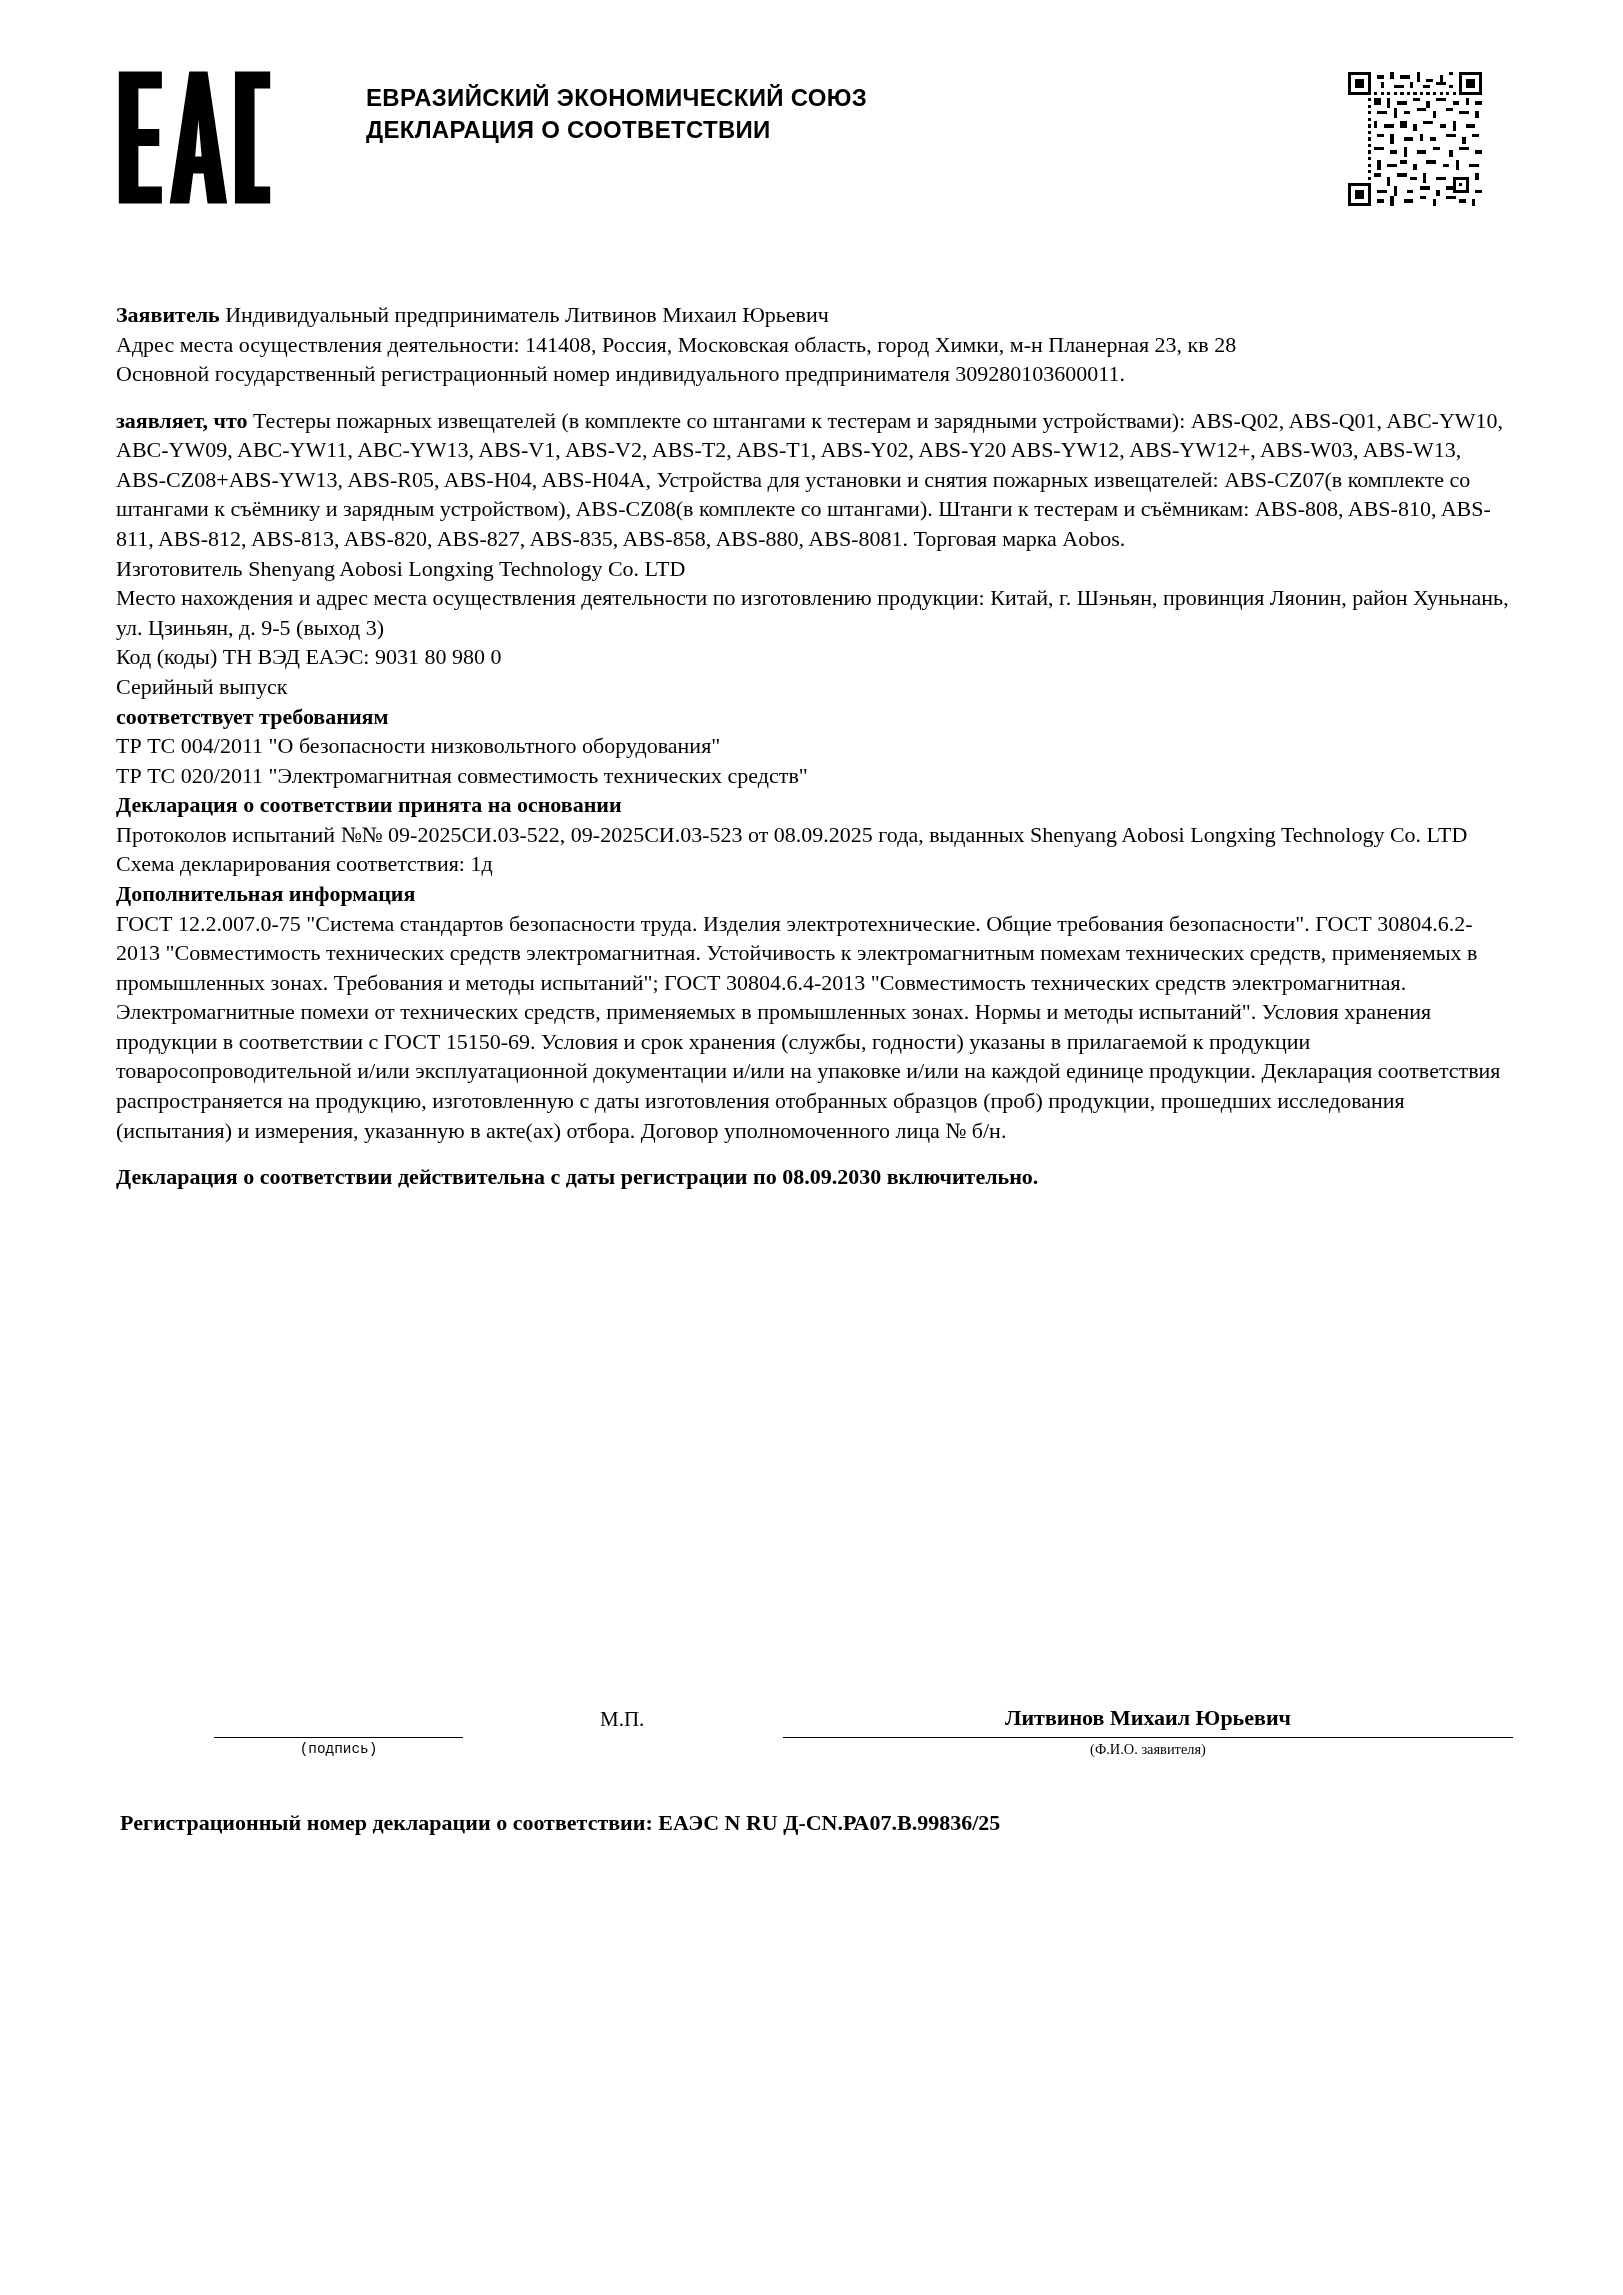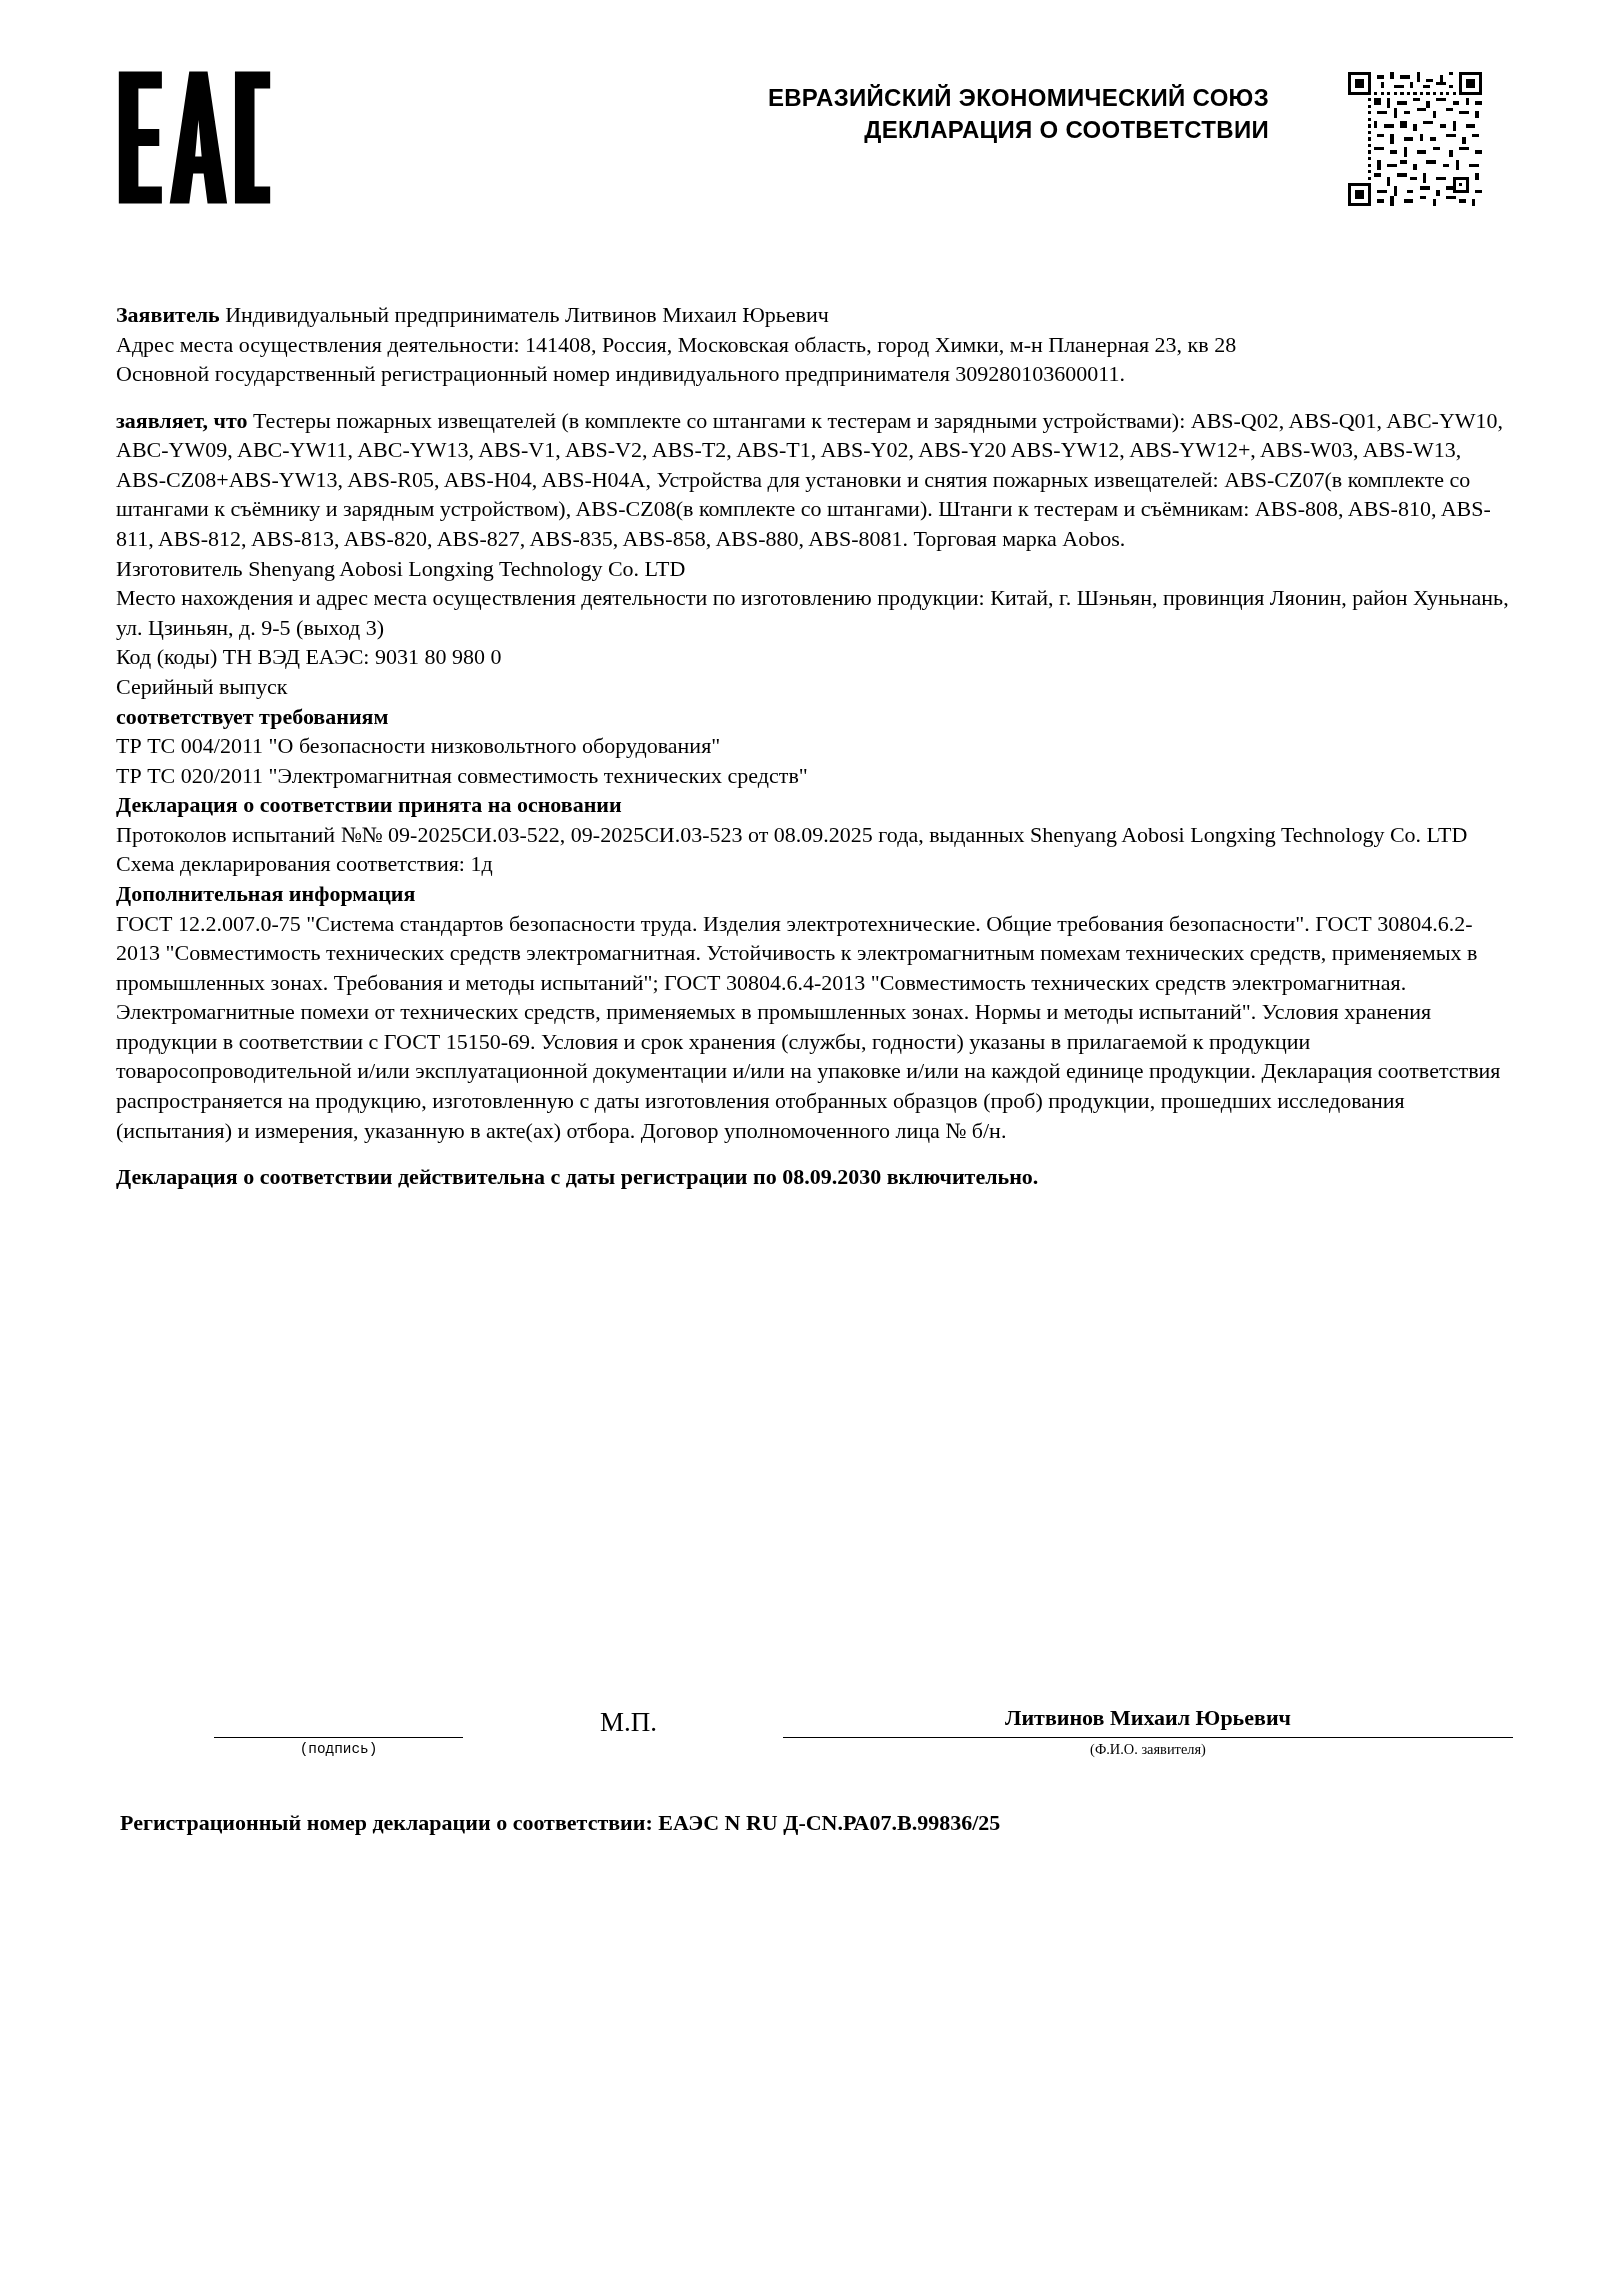--- a/index.html
+++ b/index.html
@@ -37,21 +37,21 @@
     width: 157px;
     height: 137px;
   }
   .eac-mark svg { display: block; }
 
   .header-title {
     position: absolute;
     left: 366px;
     top: 19.6px;
     width: 903px;
-    text-align: right;
+    text-align: left;
     font-family: "Liberation Sans", sans-serif;
     font-weight: bold;
     font-size: 24px;
     line-height: 1.35;
     letter-spacing: 0.3px;
   }
   .header-title div { white-space: nowrap; }
 
   .qr {
     position: absolute;
@@ -100,21 +100,21 @@
     top: 43px;
     width: 249px;
     text-align: center;
     font-size: 14.4px;
     font-family: Liberation Mono, monospace;
   }
   .mp {
     position: absolute;
     left: 484px;
     top: 9.2px;
-    font-size: 27px;
+    font-size: 21px;
   }
   .sig-line-right {
     position: absolute;
     left: 667px;
     top: 39px;
     width: 730px;
     border-bottom: 1.3px solid #000;
   }
   .sig-name {
     position: absolute;

